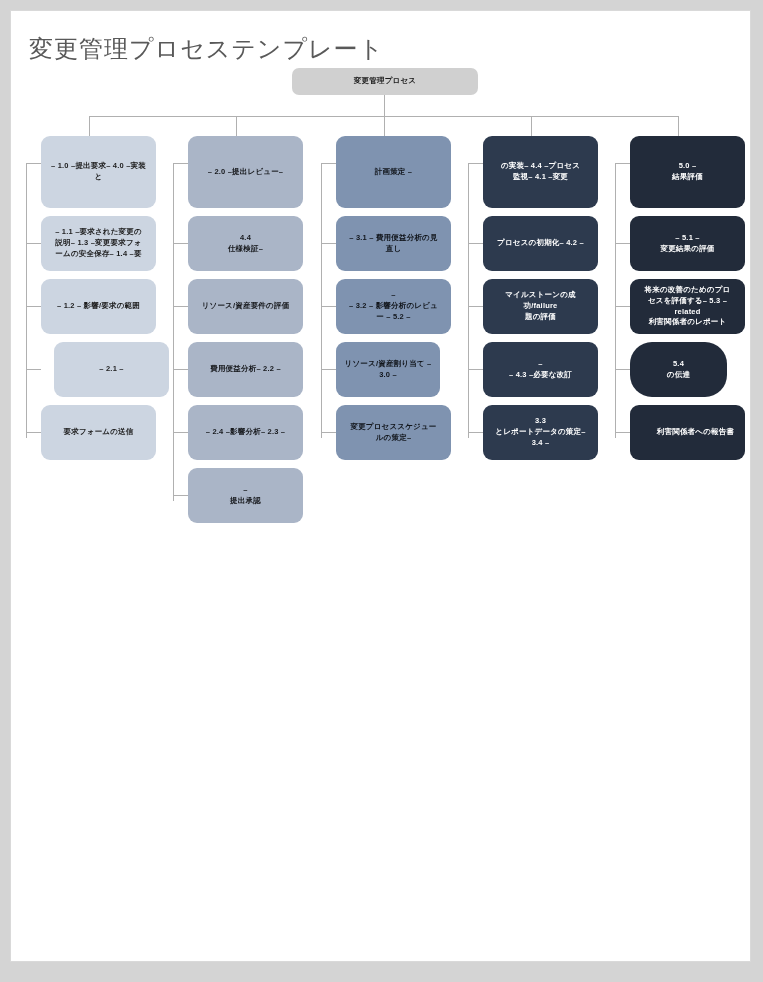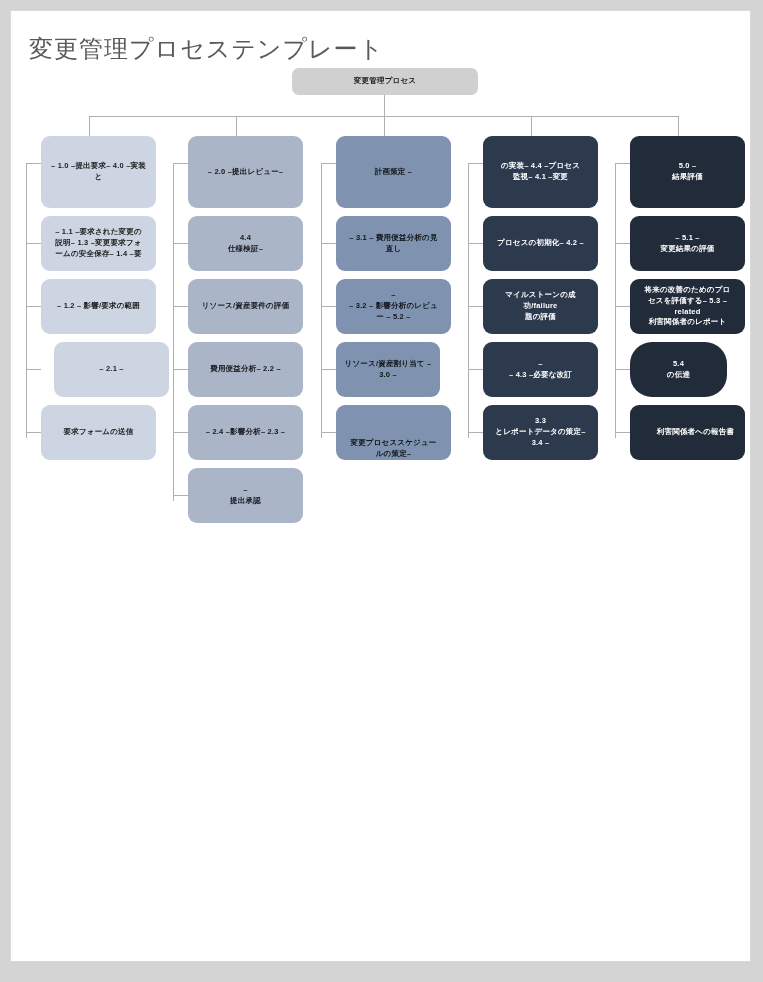--- a/index.html
+++ b/index.html
@@ -183,21 +183,21 @@
 ー – 5.2 –</span>
     </div>
     <div class="line hline" style="left:310px; top:295px; width:15px;"></div>
 
     <div class="node c3 sub" style="left:325px; top:331px; width:104px; height:55px;">
       <span class="txt">リソース/資産割り当て –
 3.0 –</span>
     </div>
     <div class="line hline" style="left:310px; top:358px; width:15px;"></div>
 
-    <div class="node c3 sub" style="left:325px; top:394px; width:115px; height:55px;align-items:flex-end;">
+    <div class="node c3 sub" style="left:325px; top:394px; width:115px; height:55px;">
       <span class="txt">変更プロセススケジュー
 ルの策定–</span>
     </div>
     <div class="line hline" style="left:310px; top:421px; width:15px;"></div>
 
     <div class="node c4 head" style="left:472px; top:125px; width:115px; height:72px;">
       <span class="txt">の実装– 4.4 –プロセス
 監視– 4.1 –変更</span>
     </div>
     <div class="line vline" style="left:457px; top:152px; height:275px;"></div>

